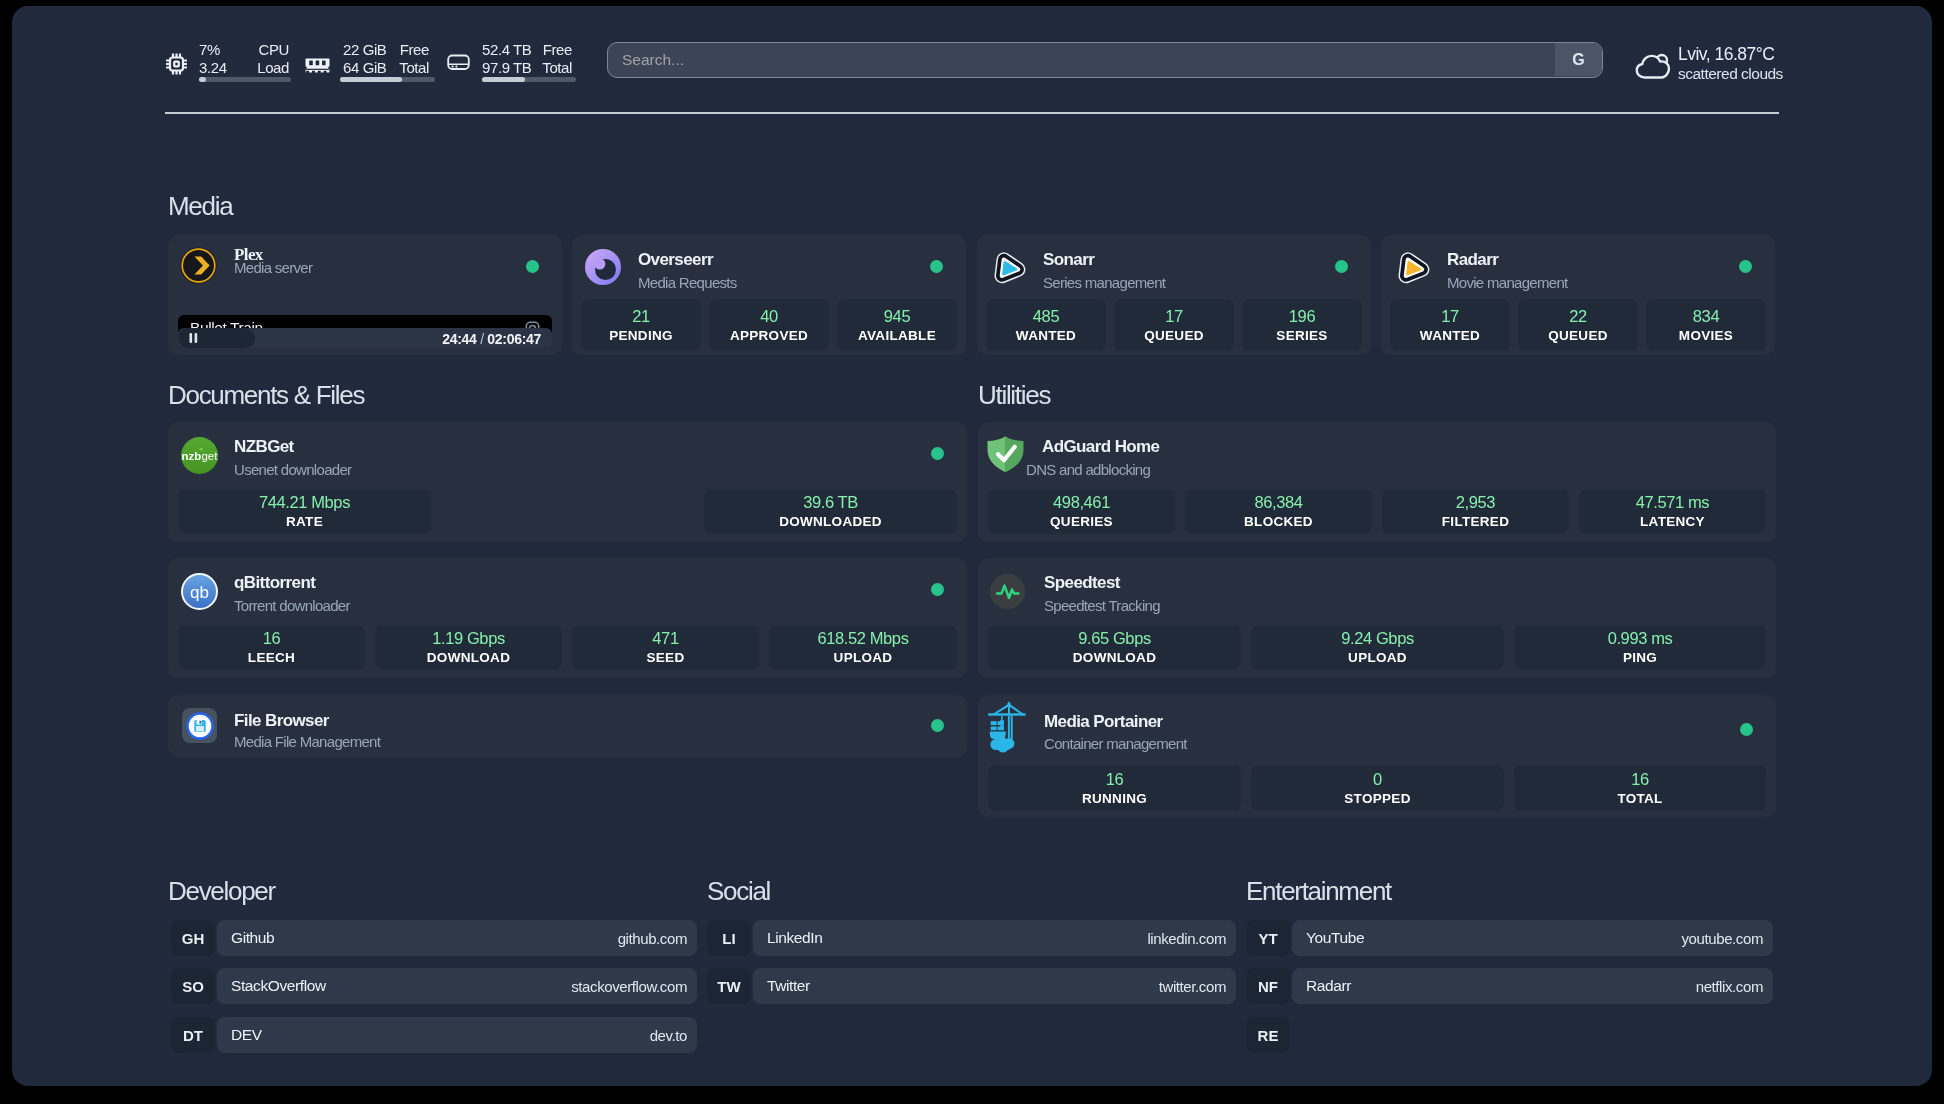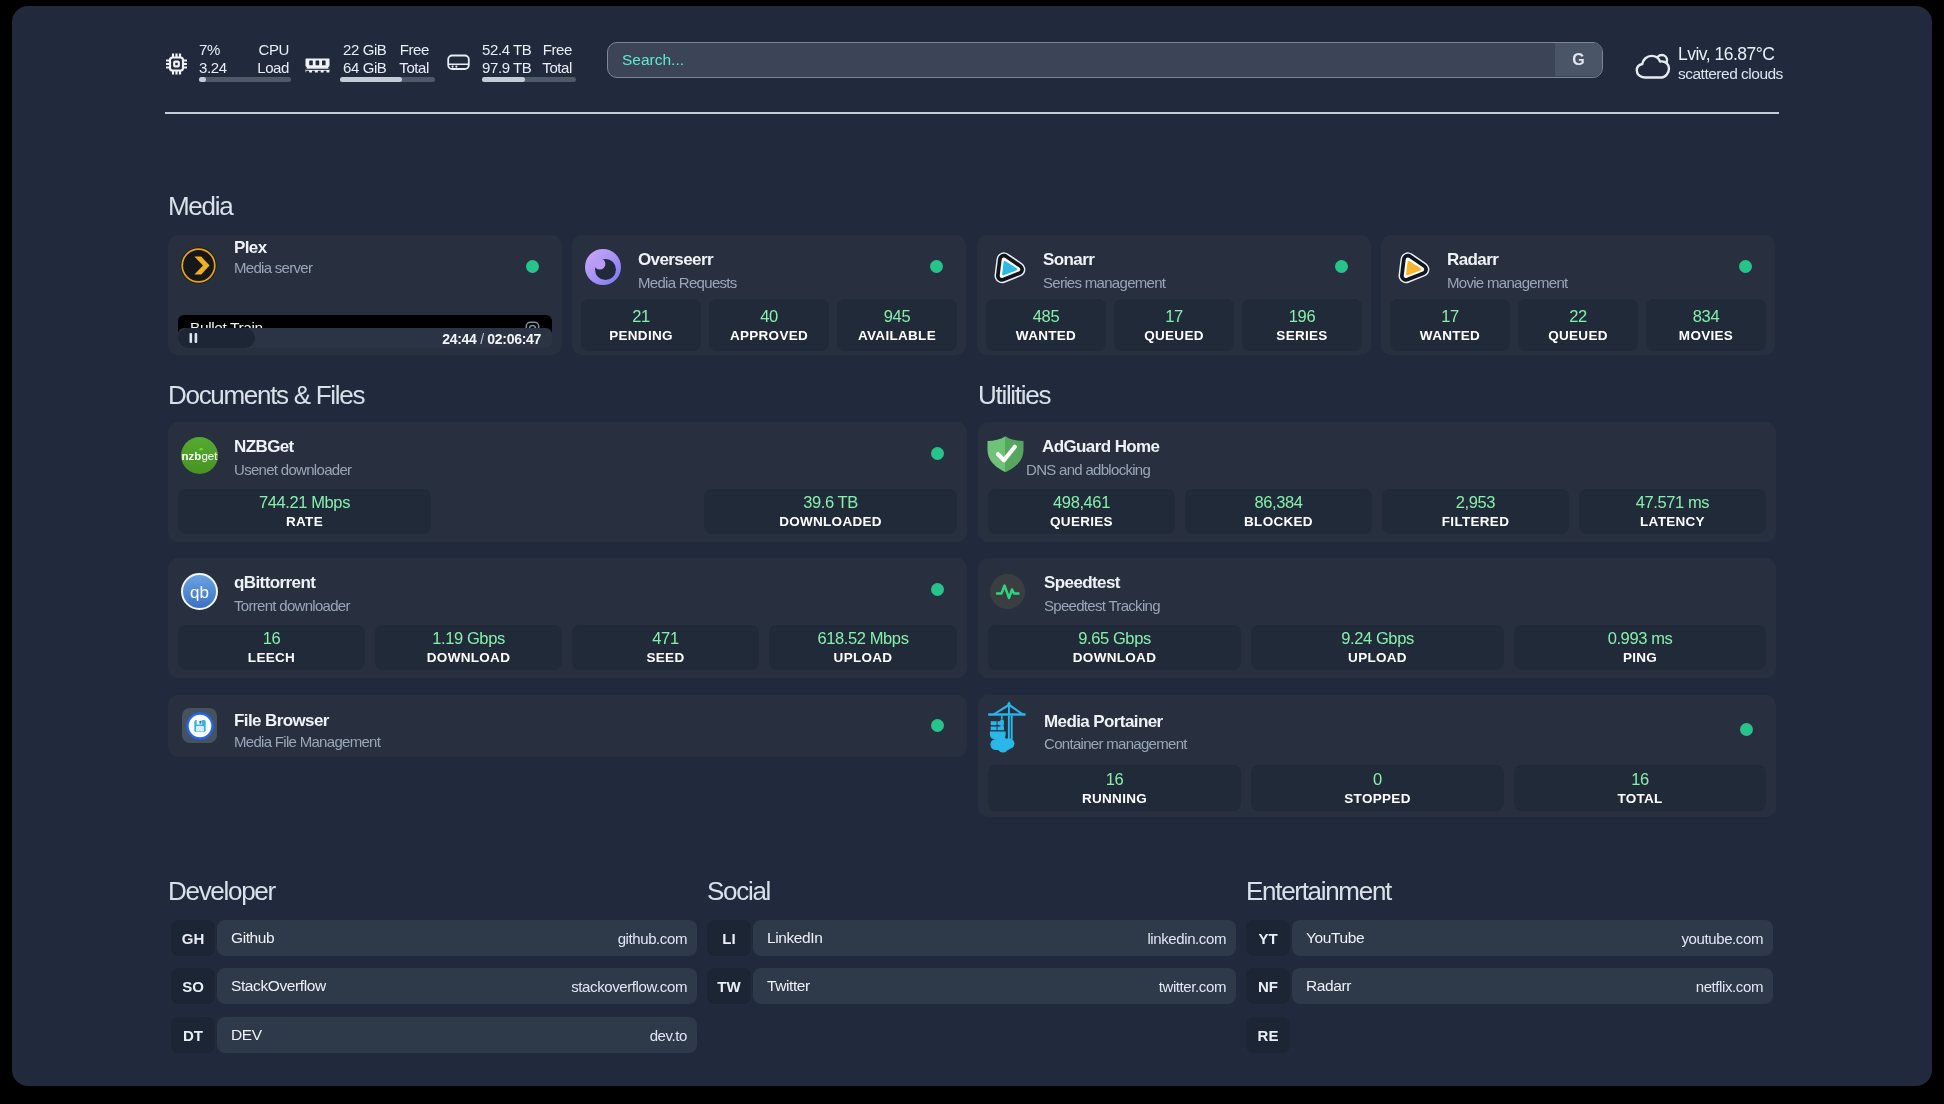--- a/index.html
+++ b/index.html
@@ -66,21 +66,21 @@
     <circle cx="5.6" cy="14.6" r="1.1" fill="#e8edf4"></circle>
     <circle cx="9.4" cy="14.6" r="1.1" fill="#e8edf4"></circle>
   </svg>
   <div class="abs tb-num" style="left:470px; top:35px;">52.4 TB<br>97.9 TB</div>
   <div class="abs tb-num" style="left:470px; top:35px; width:90px; text-align:right;">Free<br>Total</div>
   <div class="tb-track" style="left:470px; top:71px; width:94px;"></div>
   <div class="tb-fill" style="left:470px; top:71px; width:43px;"></div>
 
   <div class="abs" style="left:595px; top:36px; width:996px; height:36px; background:#3c4557;
        border:1.6px solid #7b8798; border-radius:10px;">
-    <div class="abs" style="left:14px; top:8px; font-size:15.5px; color:#5eead4;">Search...</div>
+    <div class="abs" style="left:14px; top:8px; font-size:15.5px; color:#a3a3a3;">Search...</div>
     <div class="abs" style="right:0; top:0; width:47px; height:33px; background:#4a5568;
          border-radius:0 8px 8px 0; display:flex; align-items:center; justify-content:center;
          font-size:16px; font-weight:700; color:#dfe6ef;">G</div>
   </div>
 
   <svg class="abs" style="left:1623px; top:44px;" width="36" height="32" viewBox="0 0 36 32">
     <circle cx="26.8" cy="10.2" r="5.2" fill="#212a3c" stroke="#e6ebf2" stroke-width="2.4"></circle>
     <path d="M9.8 27.5 C5.2 27.5 1.8 24.4 1.8 20.5 C1.8 17.2 4.1 14.6 7.3 14 C8 9.4 11.9 5.9 16.6 5.9 C20.4 5.9 23.7 8.2 25.1 11.5 C25.6 11.4 26.1 11.35 26.6 11.35 C30.7 11.35 34 14.6 34 18.6 C34 22.7 30.7 27.5 26.6 27.5 Z" fill="#212a3c" stroke="#e6ebf2" stroke-width="2.4" stroke-linejoin="round"></path>
   </svg>
   <div class="abs" style="left:1666px; top:37px; font-size:17.5px; color:#e9eef5; line-height:22px; letter-spacing:-0.5px;">Lviv, 16.87°C</div>
@@ -95,21 +95,21 @@
 <div class="abs h1" style="left:156px; top:870px;">Developer</div>
 <div class="abs h1" style="left:695px; top:870px;">Social</div>
 <div class="abs h1" style="left:1234px; top:870px;">Entertainment</div>
 
 <div class="card" id="plex" style="left:156px; top:229px; width:394px; height:120px;">
   <svg class="abs" style="left:12px; top:12px;" width="37" height="37" viewBox="0 0 37 37">
     <circle cx="18.5" cy="18.5" r="18" fill="#16171b"></circle>
     <circle cx="18.5" cy="18.5" r="16.3" fill="none" stroke="#e9a50f" stroke-width="1.7"></circle>
     <polygon points="14.4,9.4 21.2,9.4 29.6,18.5 21.2,27.6 14.4,27.6 23,18.5" fill="#ecb021"></polygon>
   </svg>
-  <div class="abs title" style="left:66px; top:1px;">Plex</div>
+  <div class="abs title" style="left:66px; top:8px;font-family:Liberation Serif, serif;">Plex</div>
   <div class="abs sub" style="left:66px; top:23px;">Media server</div>
   <div class="dot" style="right:23px; top:25px;"></div>
   <div class="abs" style="left:10px; top:80px; width:374px; height:26px; background:#000000; border-radius:6px;">
     <div class="abs" style="left:12px; top:4px; font-size:15.5px; color:#eef2f7; letter-spacing:-0.4px;">Bullet Train</div>
     <svg class="abs" style="right:12px; top:6px;" width="15" height="15" viewBox="0 0 17 17">
       <rect x="1.5" y="1.5" width="14" height="14" rx="4.5" fill="none" stroke="#7f8da0" stroke-width="1.8"></rect>
       <circle cx="8.5" cy="8.5" r="3.4" fill="none" stroke="#7f8da0" stroke-width="1.8"></circle>
     </svg>
   </div>
   <div class="abs" style="left:10px; top:93px; width:374px; height:20px; background:#2b3444; border-radius:6px;">

